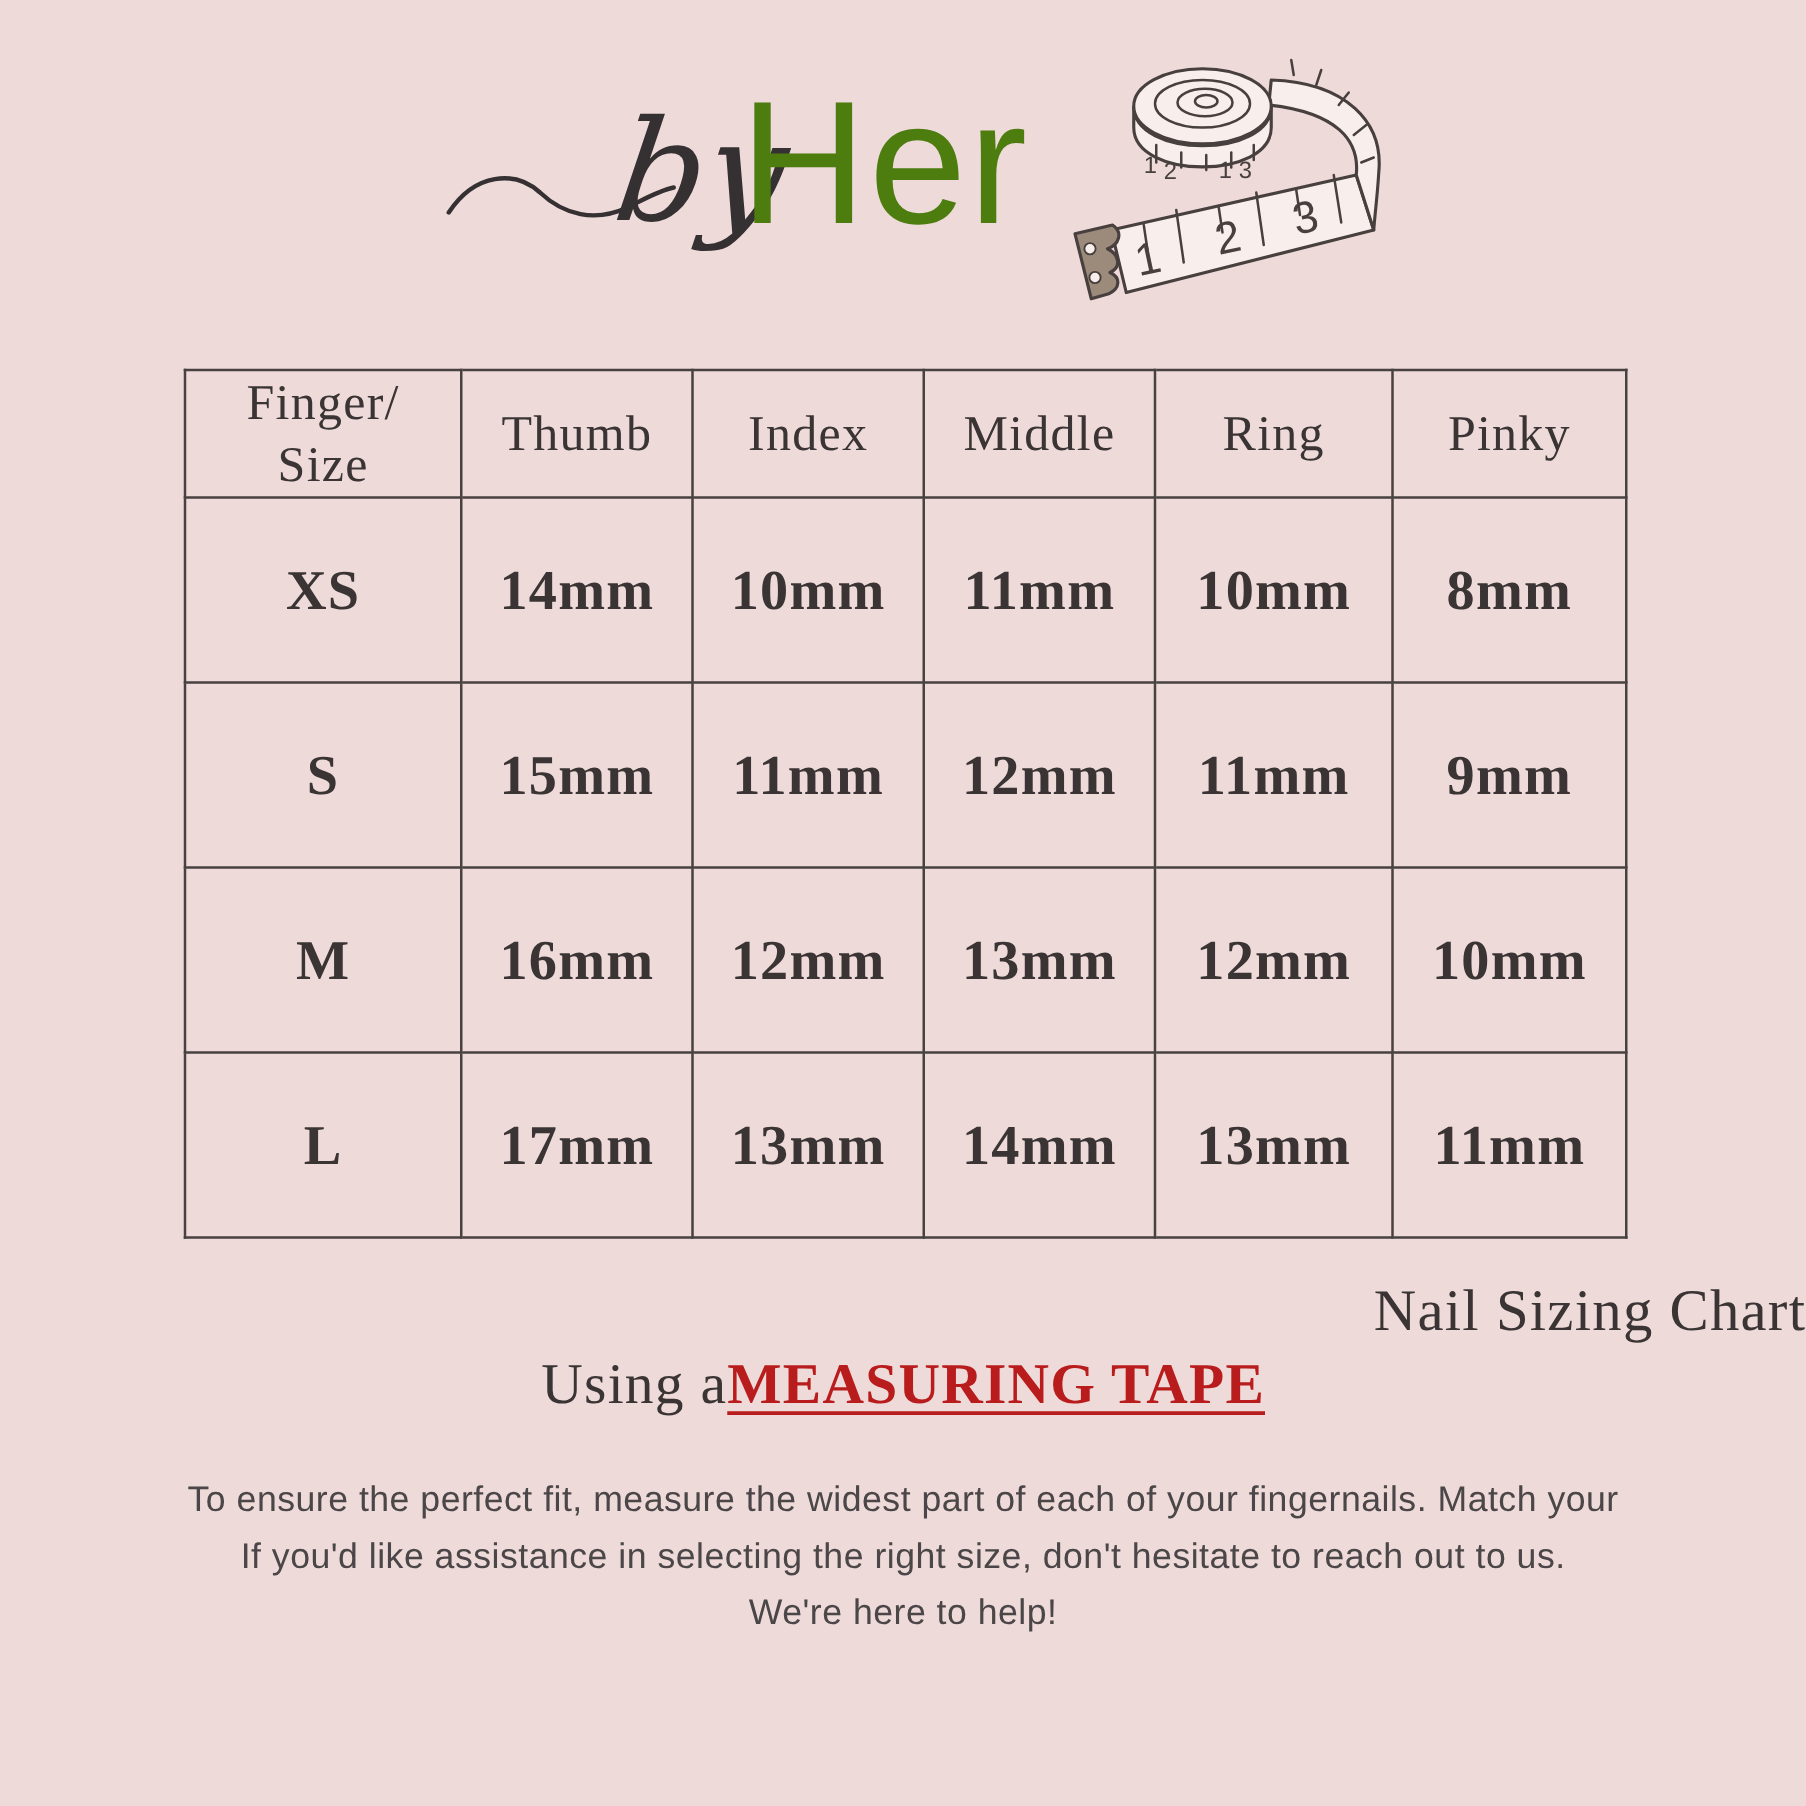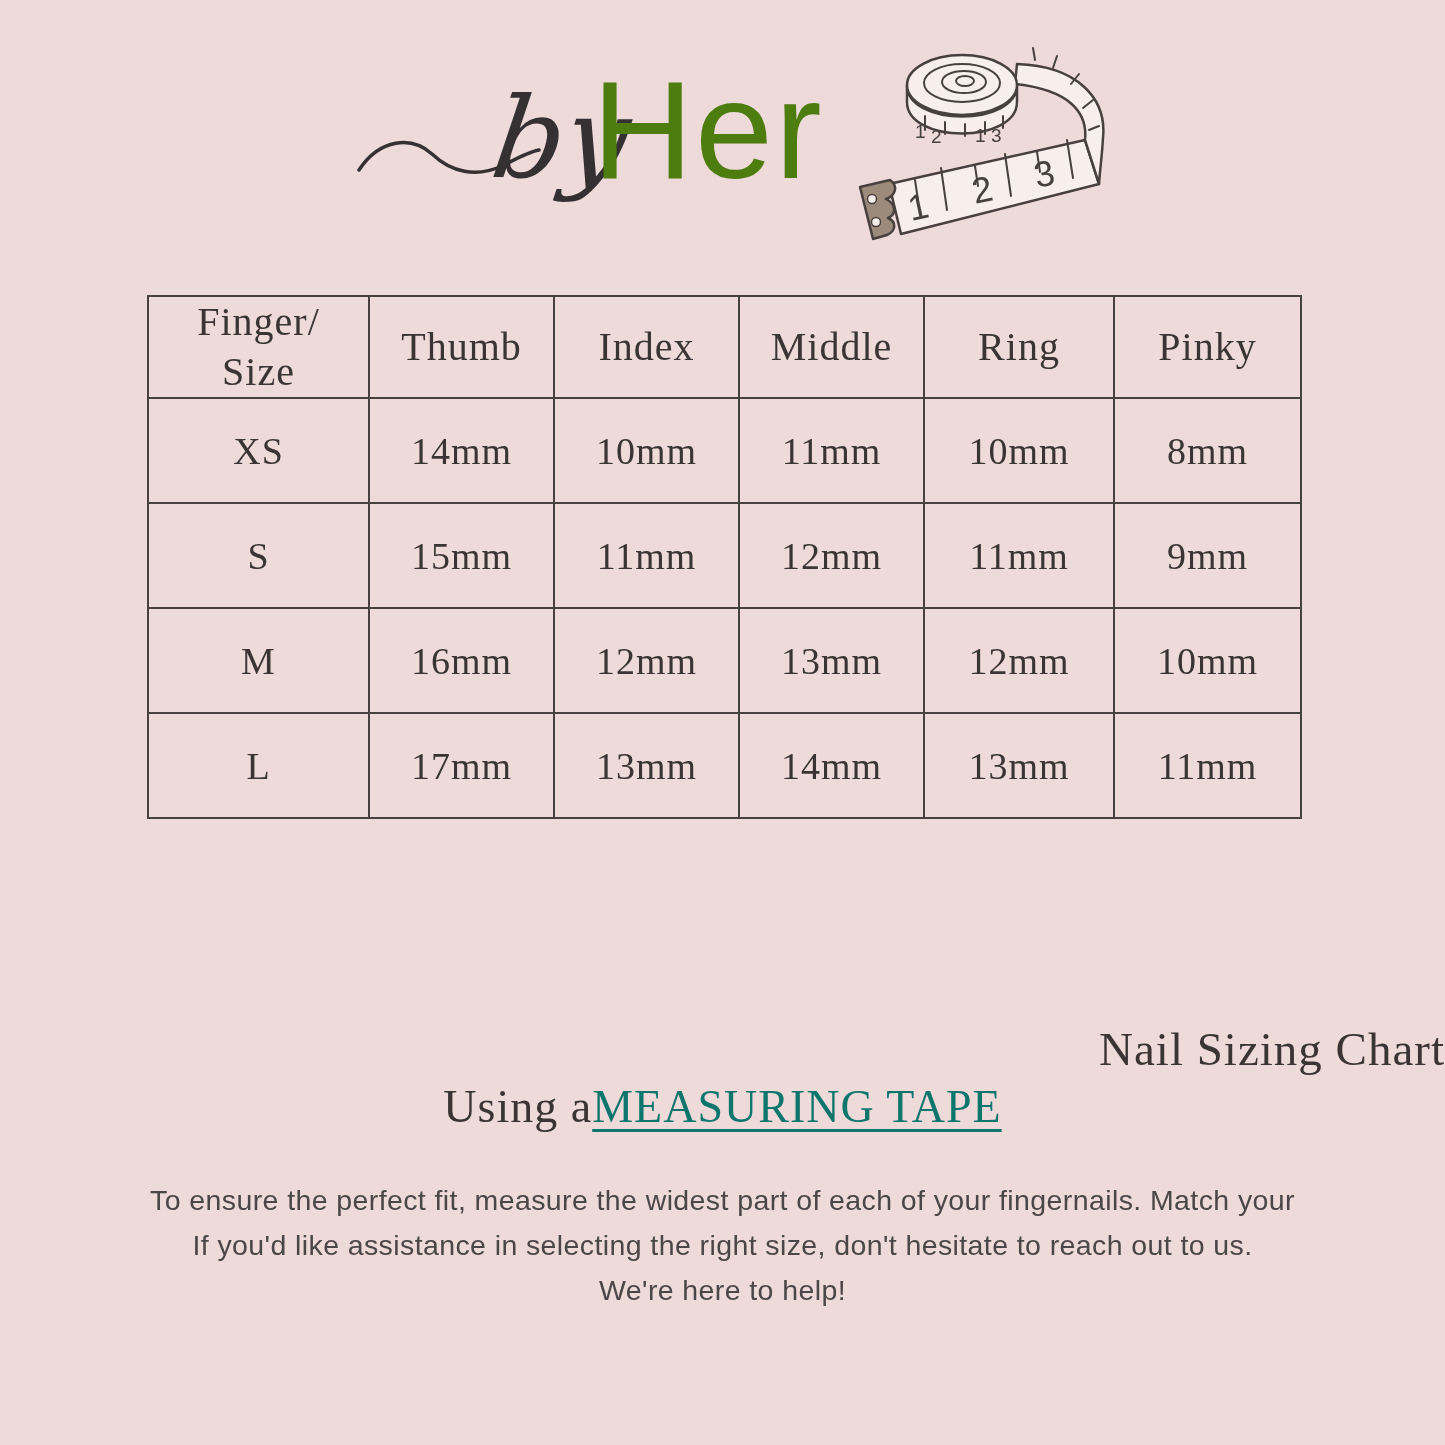--- a/index.html
+++ b/index.html
@@ -25,50 +25,51 @@
     font-family: Liberation Sans, sans-serif;
     font-size: 140px; color: #4d7c0f; letter-spacing: 2px;
     line-height: 1;
   }
   .tape-svg { position: absolute; left: 845px; top: 38px; }
   .tape-num { font-family: "Liberation Sans", sans-serif; fill: #47403e; }
 
   
   table.sizing {
     position: absolute; left: 147px; top: 295px;
-    width: 1153px; height: 524px;
+    width: 1153px; height: 696px;
     border-collapse: collapse; table-layout: fixed;
   }
   table.sizing th, table.sizing td {
     border: 2px solid #474140;
     text-align: center; vertical-align: middle;
     font-weight: normal; color: #3a3534;
     letter-spacing: 1px; padding: 0;
   }
   table.sizing thead th { font-size: 40px; line-height: 1.25; }
-  table.sizing tbody th, table.sizing tbody td { font-size: 38px; }
+  table.sizing tbody th, table.sizing tbody td { font-size: 45px; font-weight: bold; }
 
   
   .caption-title {
     position: absolute; left: 0; right: 0; top: 1022px;
     text-align: right; font-size: 47px; color: #3a3534;
     letter-spacing: 1px; margin: 0; font-weight: normal;
   }
   .caption-subtitle {
     position: absolute; left: 0; right: 0; top: 1080px;
     text-align: center; font-size: 46px; color: #3a3534;
     letter-spacing: 1px; margin: 0; font-weight: normal;
   }
   .caption-subtitle .prefix { }
   .caption-subtitle .green-link {
-    color: #0f766e;
+    color: #b91c1c;
     text-decoration: underline;
     text-decoration-thickness: 3px;
     text-underline-offset: 7px;
     cursor: pointer;
+    font-weight: bold;
   }
 
   
   .body-text {
     position: absolute; left: 0; right: 0; top: 1178px;
     text-align: center;
     font-family: "Liberation Sans", sans-serif;
     font-size: 28.5px; color: #4b4647; letter-spacing: 0.4px;
   }
   .body-text p { margin: 0; line-height: 45px; text-align: center; }

